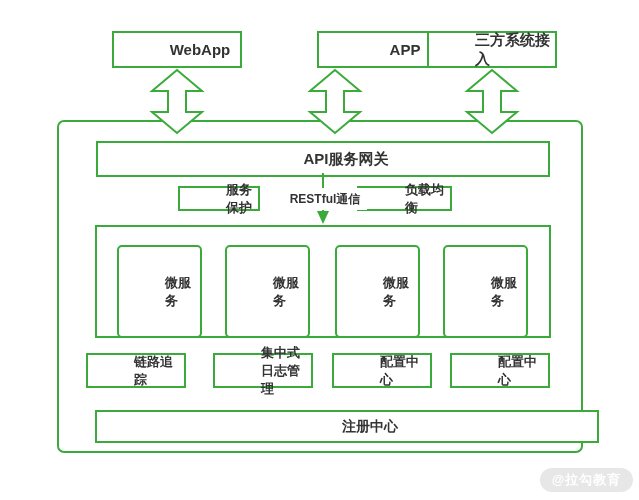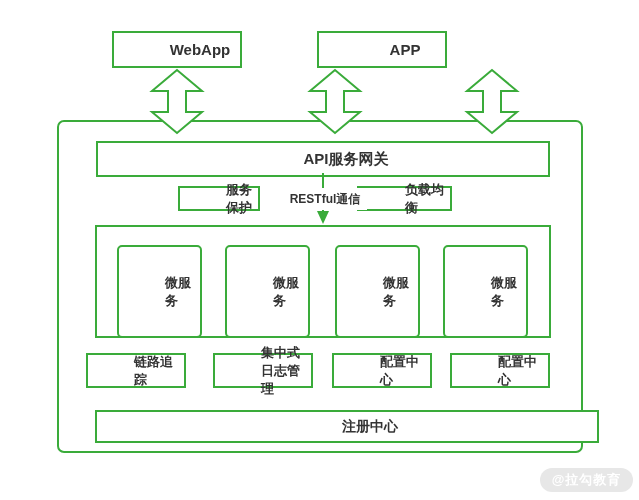--- a/index.html
+++ b/index.html
@@ -44,20 +44,23 @@
 </head>
 <body>
 
 <div class="stage">
 
   <div class="box top-box" style="left:112px;">
     <span>WebApp</span>
   </div>
   <div class="box top-box" style="left:270px;margin-left:47px;">
     <span>APP</span>
+  </div>
+  <div class="box top-box" style="left:427px;">
+    <span>三方系统接入</span>
   </div>
 
   <div class="container-box main-container"></div>
 
   <div class="box gateway">
     <span>API服务网关</span>
   </div>
 
   <div class="box mid-box" style="left:178px;width:82px;">
     <span>服务保护</span>

